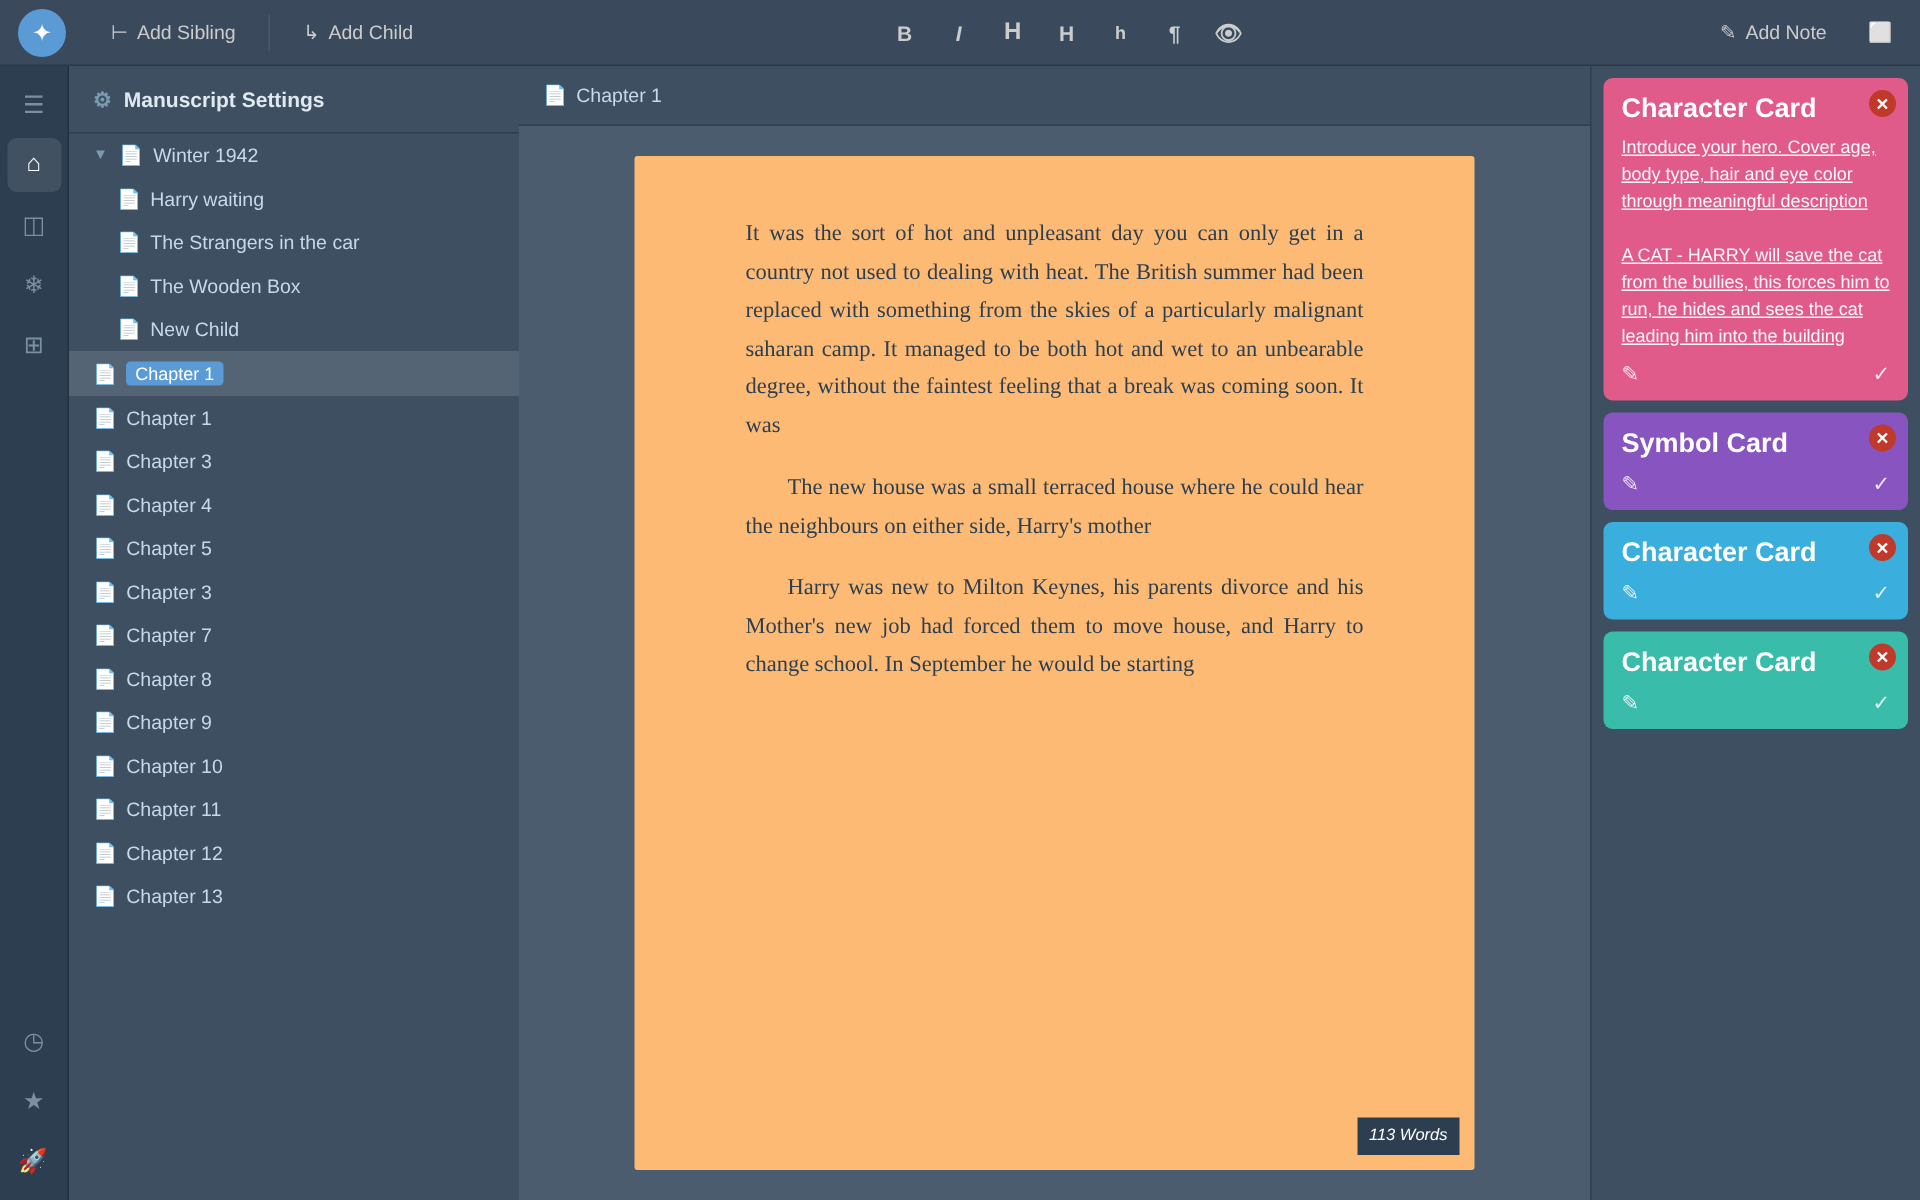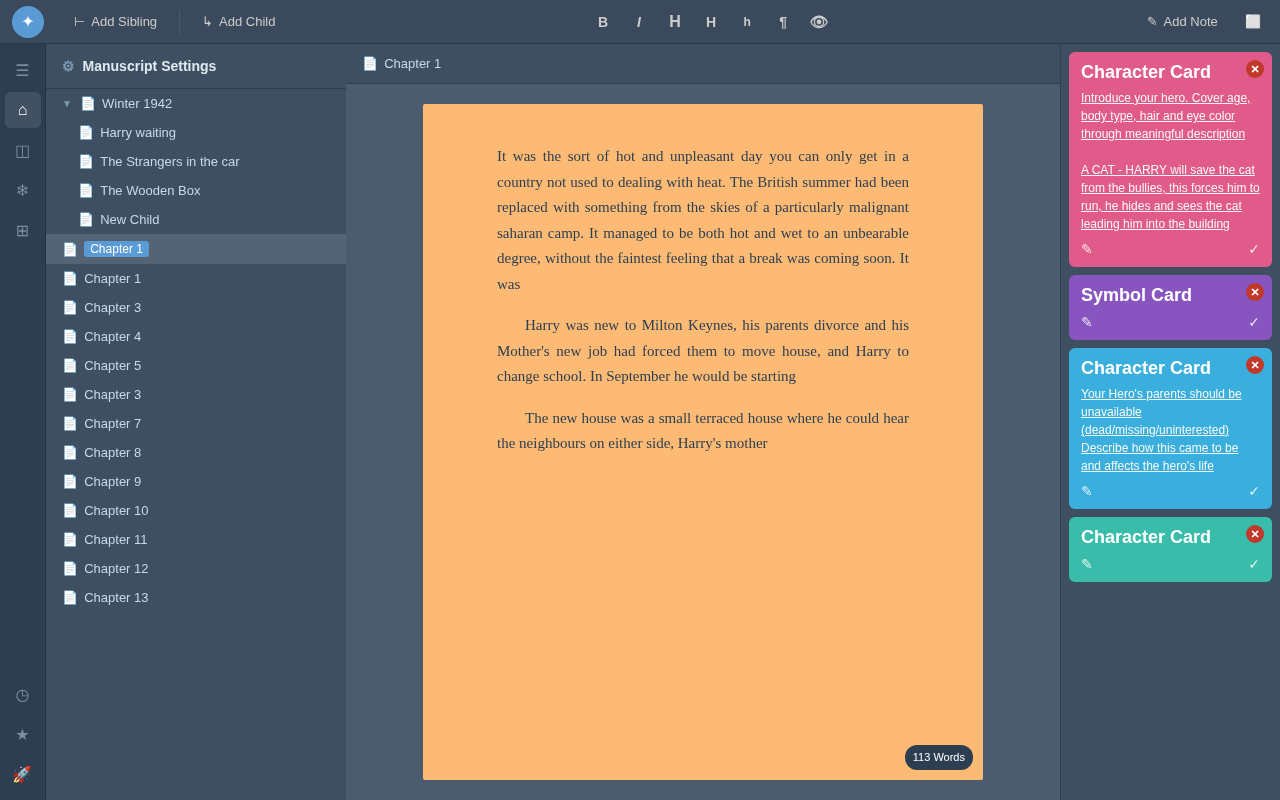--- a/index.html
+++ b/index.html
@@ -159,23 +159,24 @@
     }
     .editor-paper p { margin-bottom: 16px; text-align: justify; }
     .editor-paper p.indented { text-indent: 28px; }
     .word-count-badge {
       position: absolute;
       bottom: 10px;
       right: 10px;
       background: #2c3e50;
       color: #fff;
       padding: 3px 8px;
-      border-radius: 12px;
+      border-radius: 0;
       font-size: 11px;
       font-family: sans-serif;
+      font-style: italic;
     }
 
     
     #notes-panel {
       width: 220px;
       background: #3d4f61;
       overflow-y: auto;
       flex-shrink: 0;
       display: flex;
       flex-direction: column;
@@ -366,22 +367,22 @@
   <div id="editor-area">
     <div class="editor-tab-bar">
       <div class="editor-tab">
         <span class="tab-icon">📄</span>
         <span>Chapter 1</span>
       </div>
     </div>
     <div class="editor-content">
       <div class="editor-paper">
         <p>It was the sort of hot and unpleasant day you can only get in a country not used to dealing with heat. The British summer had been replaced with something from the skies of a particularly malignant saharan camp. It managed to be both hot and wet to an unbearable degree, without the faintest feeling that a break was coming soon. It was</p>
+        <p class="indented">The new house was a small terraced house where he could hear the neighbours on either side, Harry's mother</p>
         <p class="indented">Harry was new to Milton Keynes, his parents divorce and his Mother's new job had forced them to move house, and Harry to change school. In September he would be starting</p>
-        <p class="indented">The new house was a small terraced house where he could hear the neighbours on either side, Harry's mother</p>
         <div class="word-count-badge">113 Words</div>
       </div>
     </div>
   </div>
 
   <div id="notes-panel">
     <div id="notes-container">
         <div class="note-card pink">
           <div class="close-btn">✕</div>
           <div class="card-title">Character Card</div>
@@ -397,21 +398,20 @@
           <div class="close-btn">✕</div>
           <div class="card-title">Symbol Card</div>
           <div class="card-footer">
             <span>✎</span>
             <span>✓</span>
           </div>
         </div>
         <div class="note-card blue">
           <div class="close-btn">✕</div>
           <div class="card-title">Character Card</div>
-          <div class="card-body" style="white-space: pre-line;">Your Hero's parents should be unavailable (dead/missing/uninterested) Describe how this came to be and affects the hero's life</div>
           <div class="card-footer">
             <span>✎</span>
             <span>✓</span>
           </div>
         </div>
         <div class="note-card teal">
           <div class="close-btn">✕</div>
           <div class="card-title">Character Card</div>
           <div class="card-footer">
             <span>✎</span>

